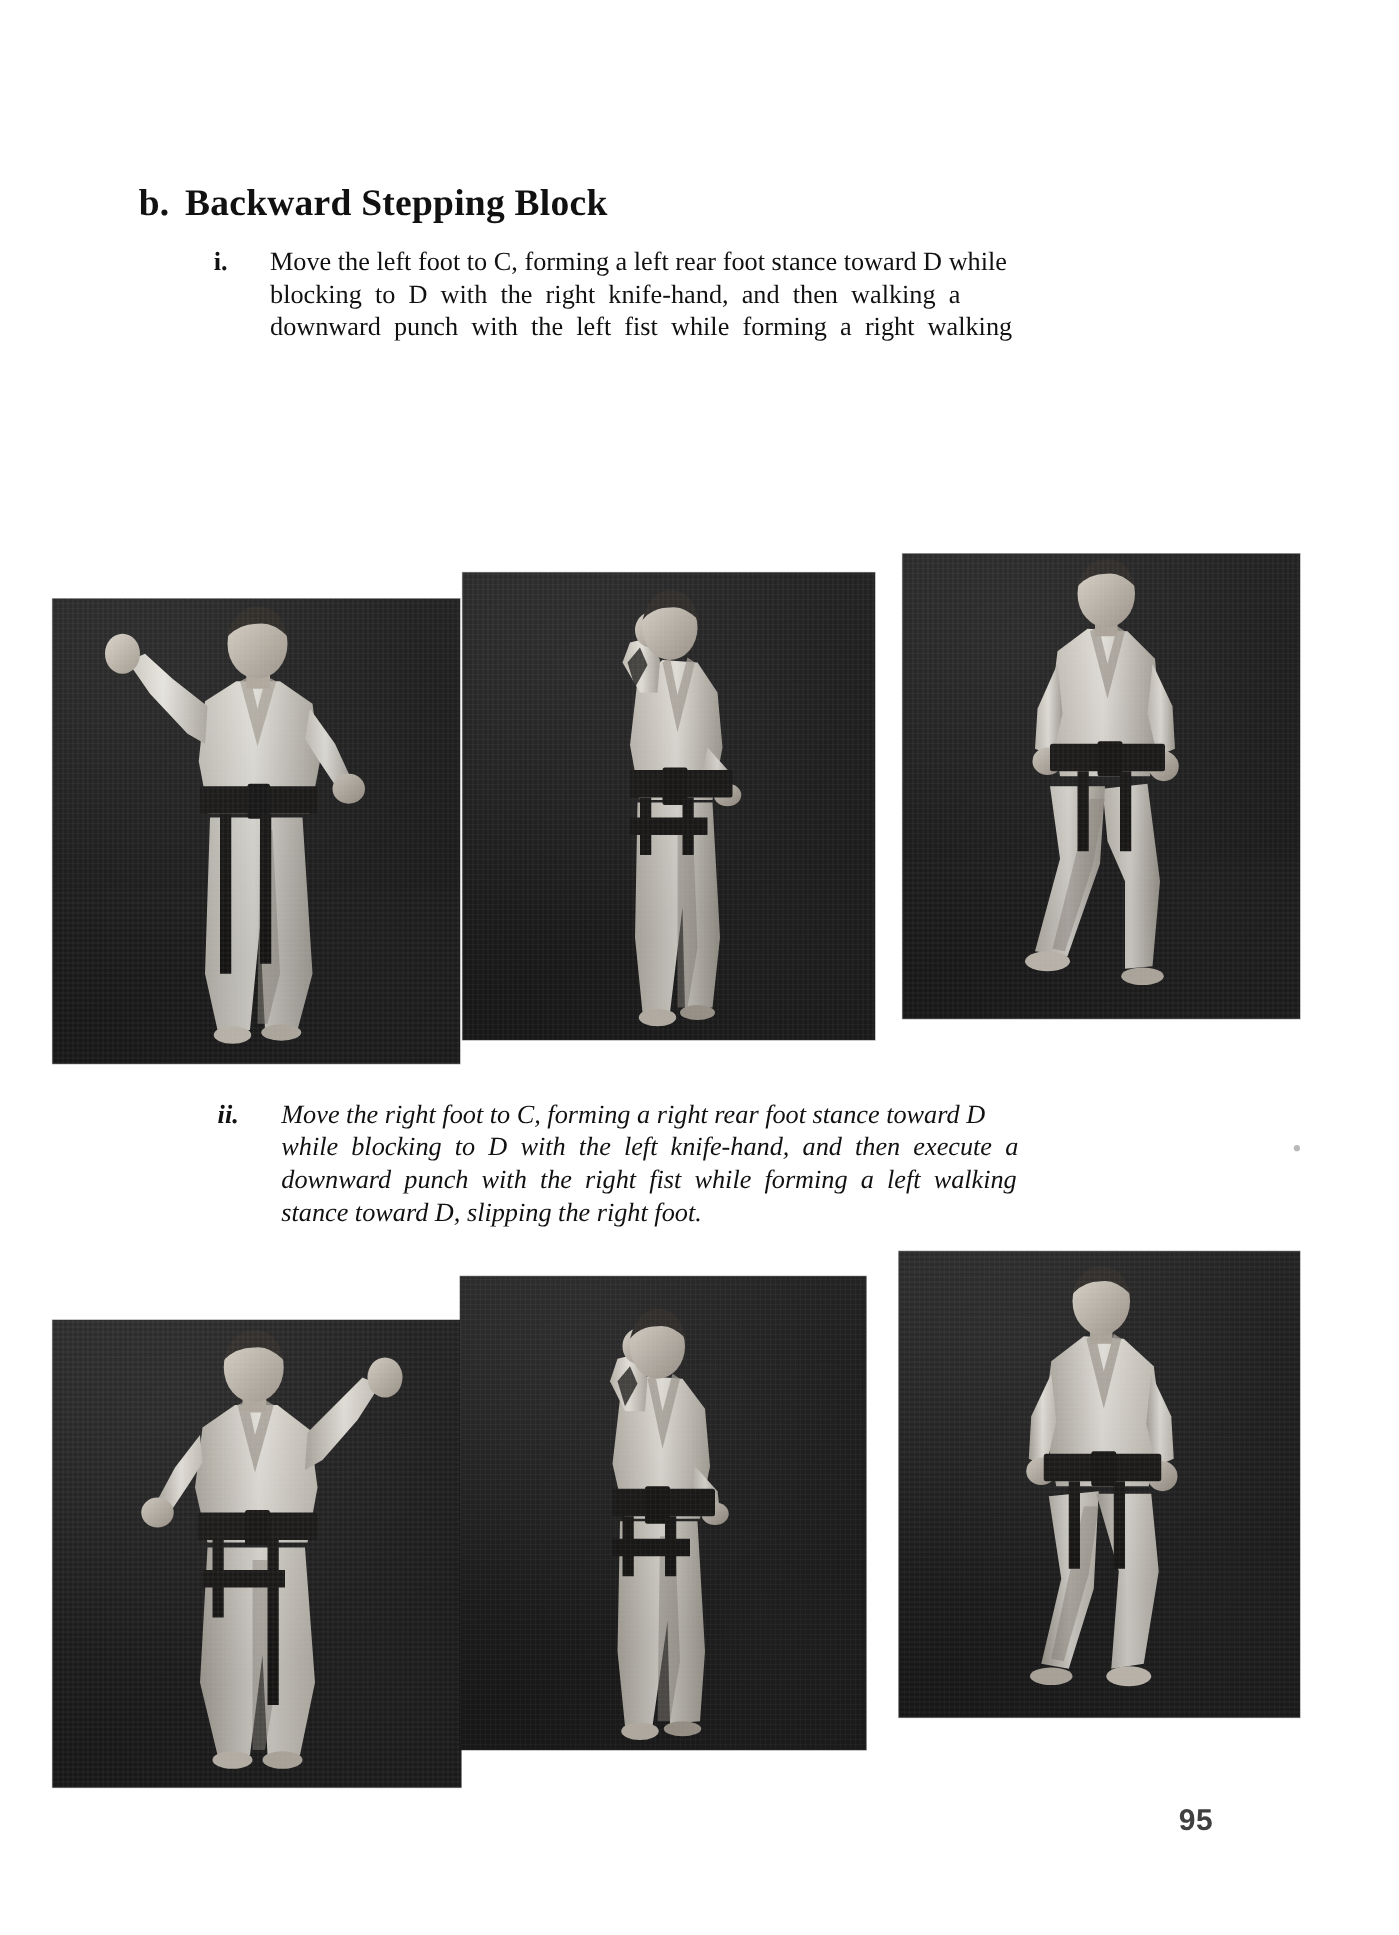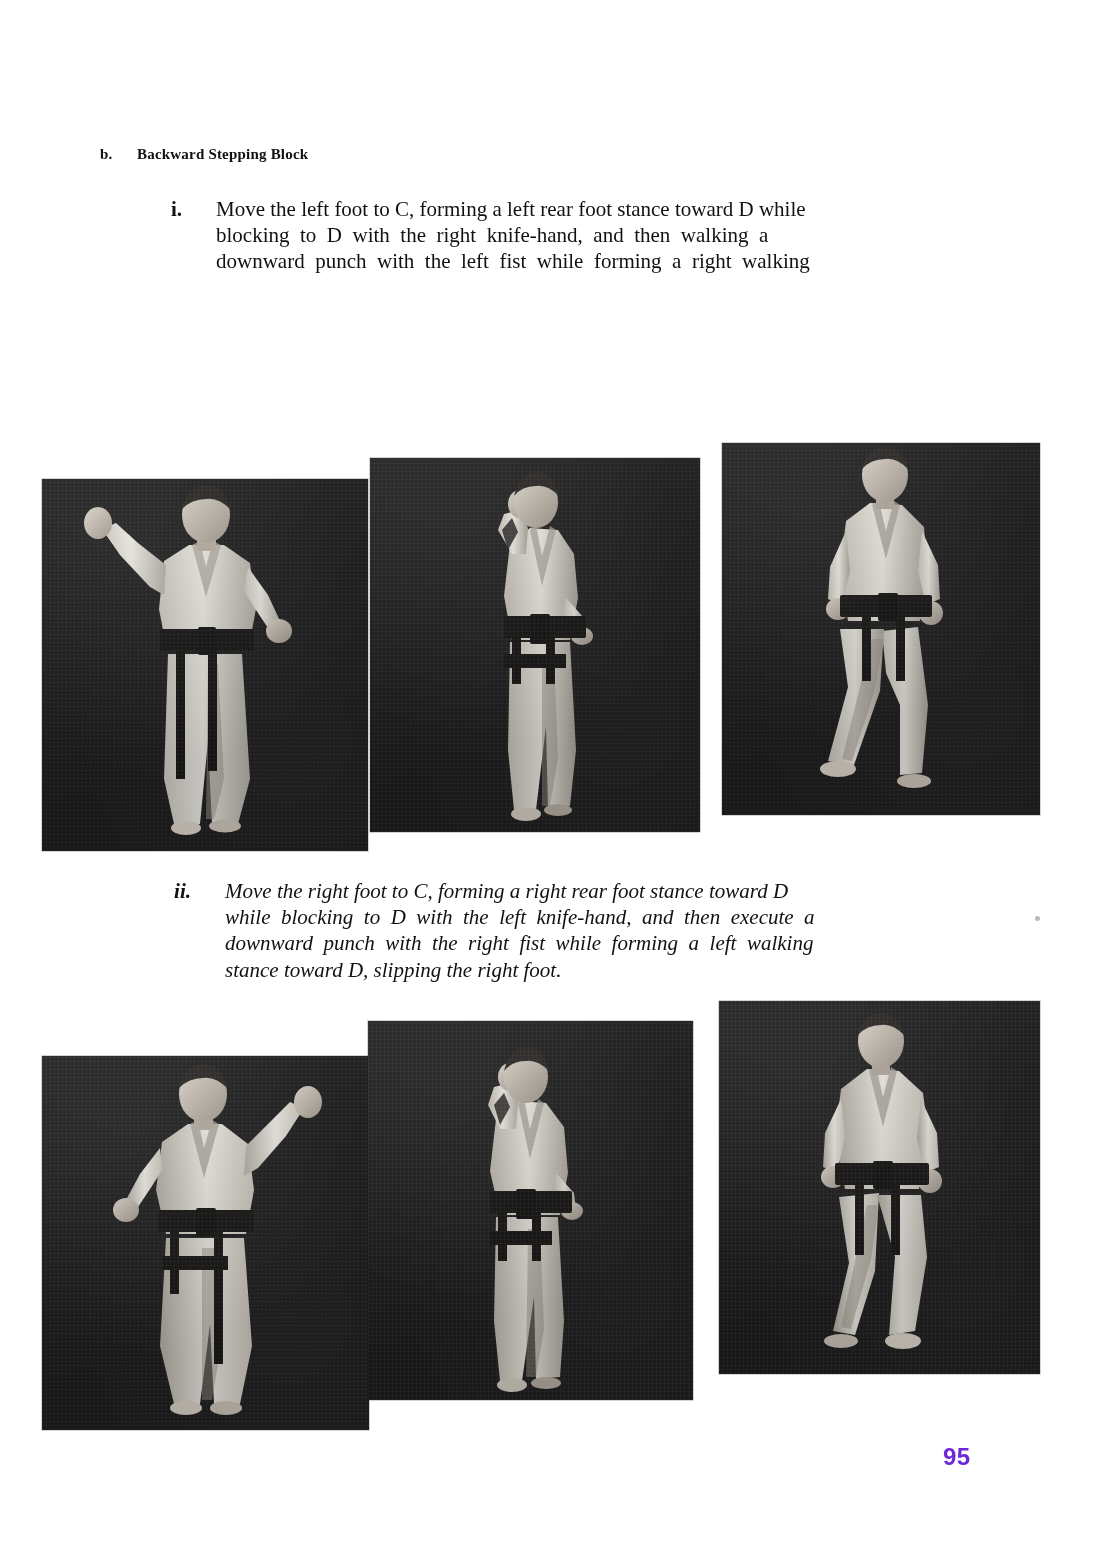--- a/index.html
+++ b/index.html
@@ -16,23 +16,23 @@
     position: relative;
     width: 1119px;
     height: 1548px;
     background: #ffffff;
     overflow: hidden;
   }
 
   
   .heading {
     position: absolute;
-    left: 100px;
+    left: 111px;
     top: 146px;
-    font-size: 15px;
+    font-size: 30px;
     font-weight: bold;
     letter-spacing: 0.2px;
     white-space: nowrap;
   }
   .heading .marker {
     display: inline-block;
     width: 37px;
   }
 
   .para {
@@ -100,21 +100,21 @@
   }
 
   
   .folio {
     position: absolute;
     left: 943px;
     top: 1443px;
     font-family: "Liberation Sans", "DejaVu Sans", sans-serif;
     font-size: 24px;
     font-weight: bold;
-    color: #6d28d9;
+    color: #404040;
     letter-spacing: 0.5px;
   }
 
   
   .speck {
     position: absolute;
     background: #bdbdbd;
     border-radius: 50%;
     z-index: 6;
   }

